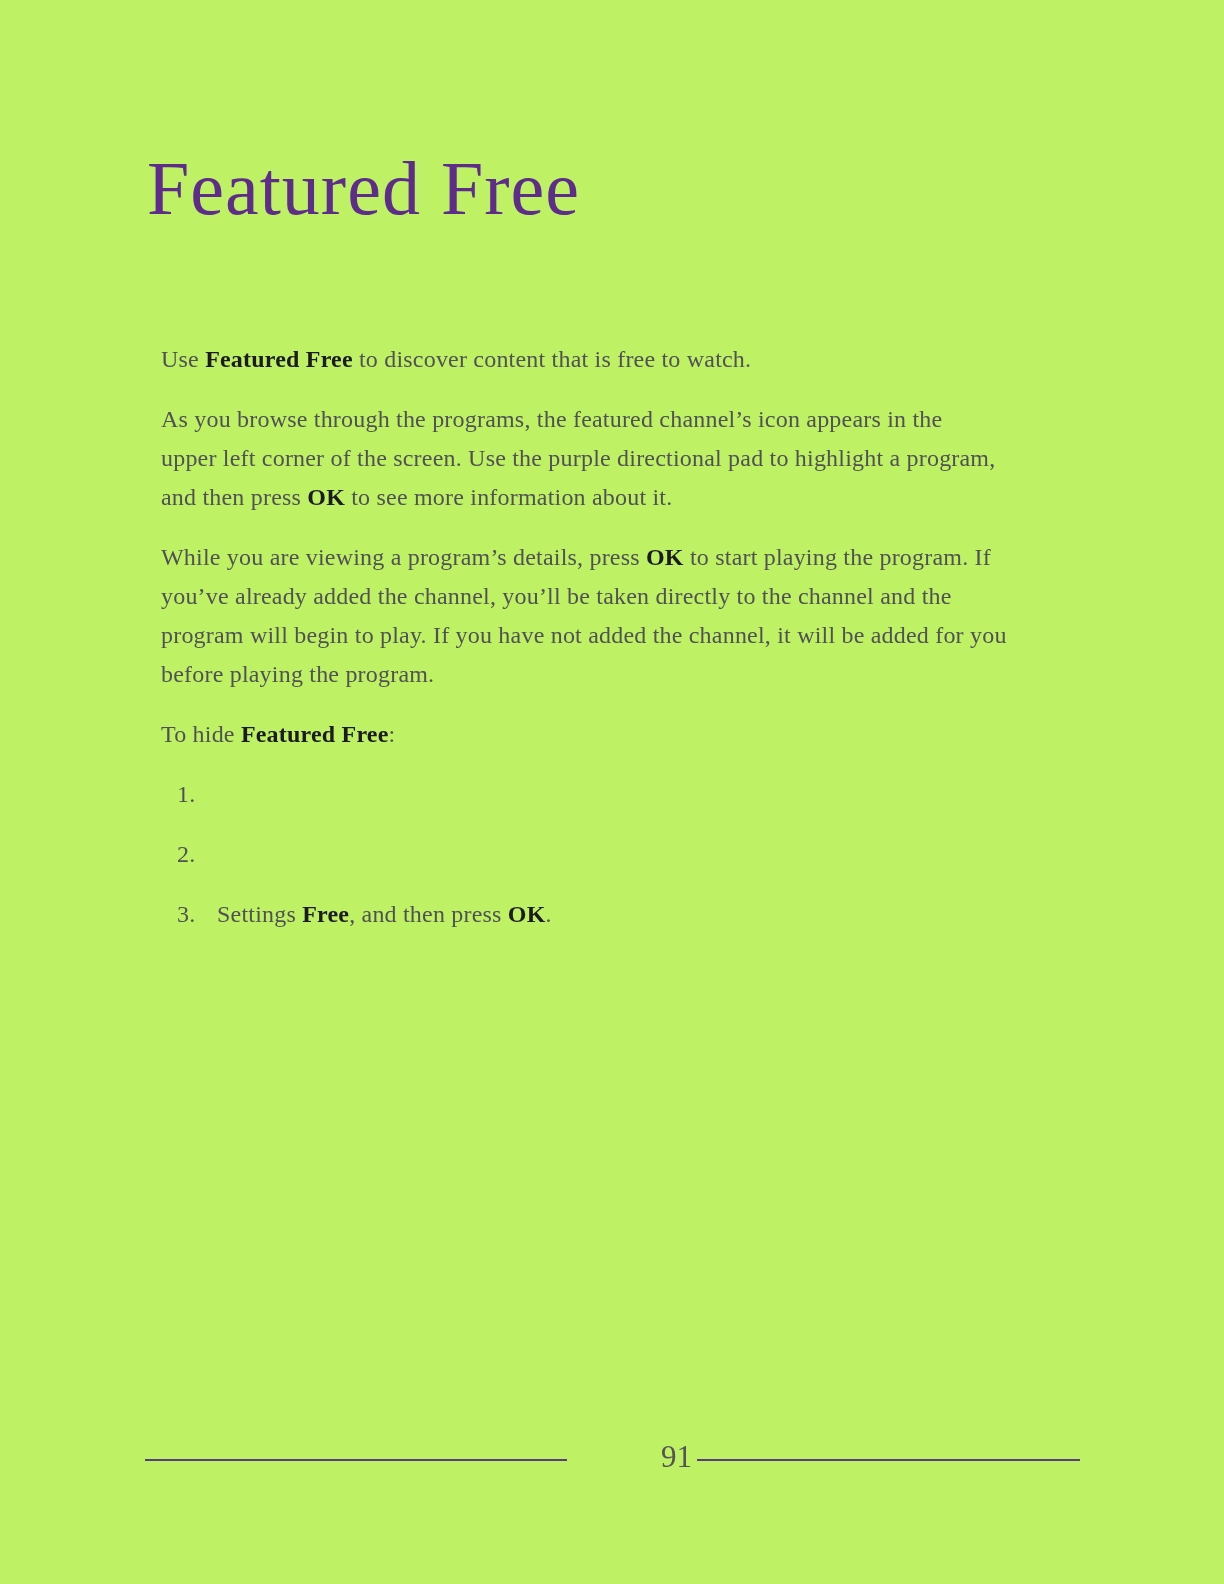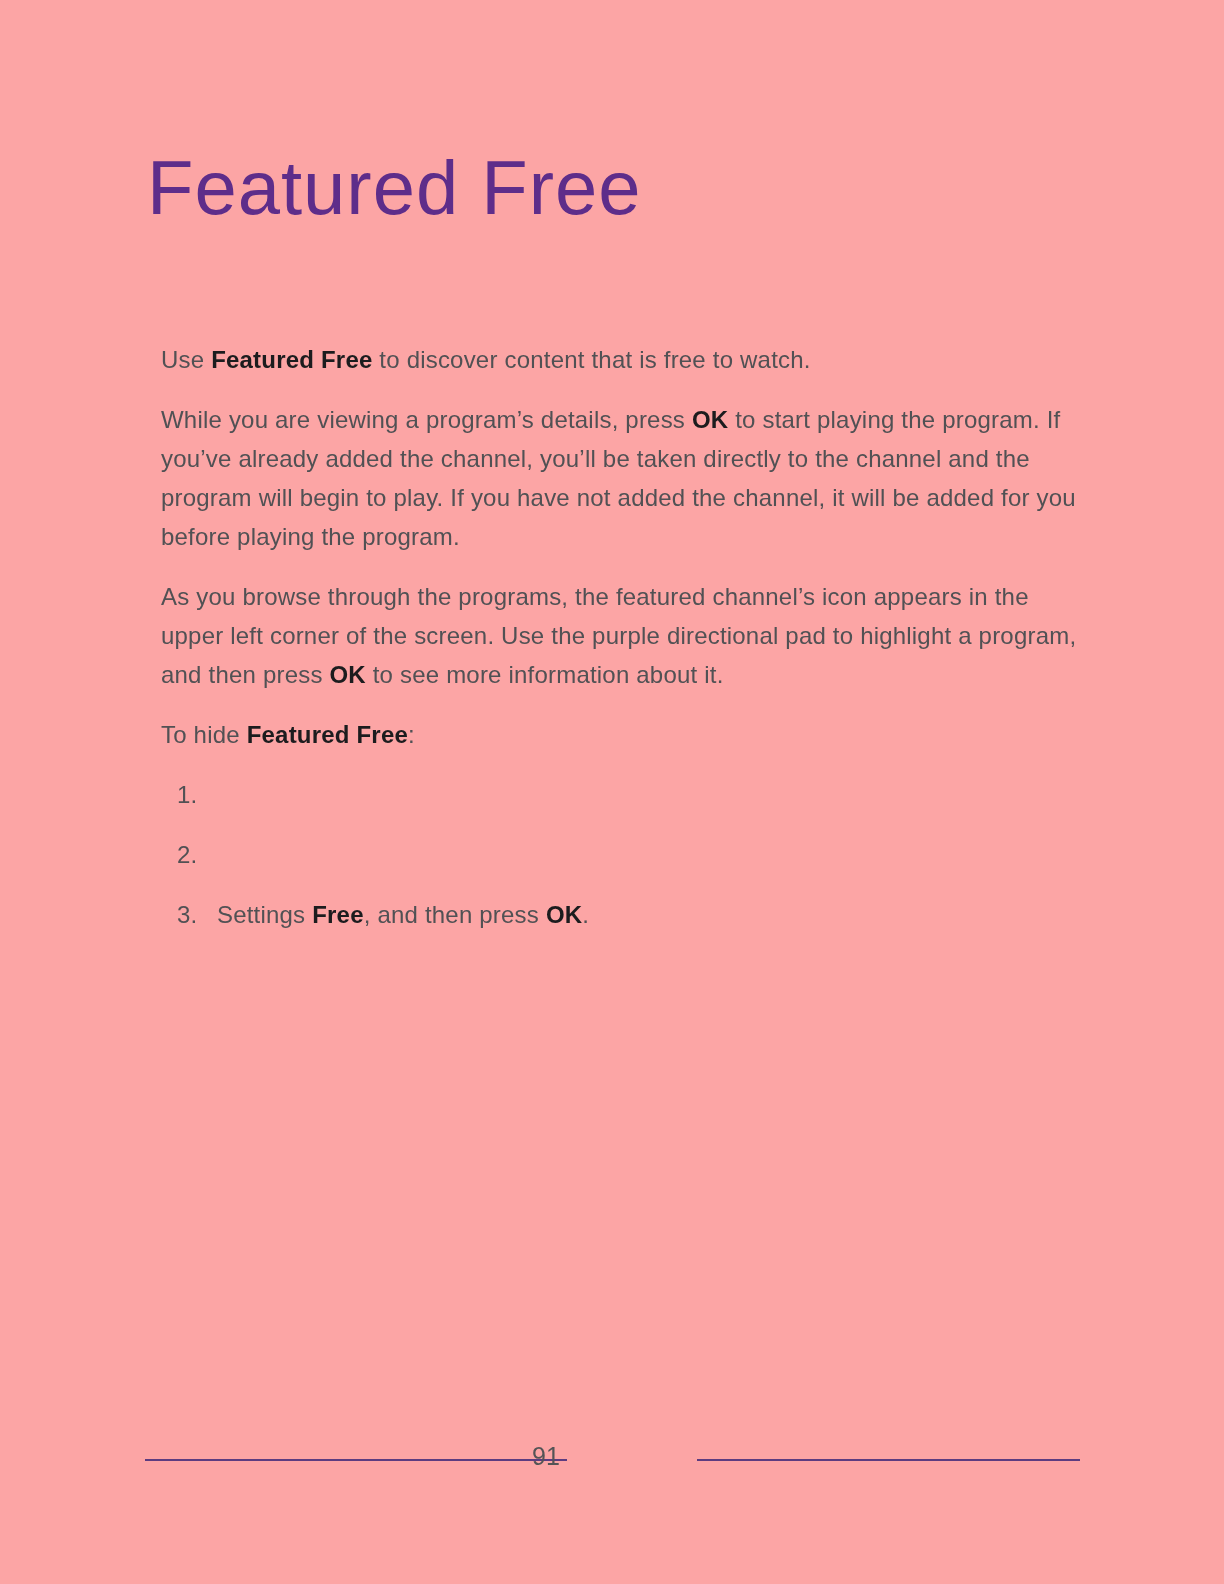--- a/index.html
+++ b/index.html
@@ -4,23 +4,23 @@
 <style>
   html, body {
     margin: 0;
     padding: 0;
     background: #ffffff;
   }
   .page {
     position: relative;
     width: 1224px;
     height: 1584px;
-    background: #fca5a5;
+    background: #bef264;
     overflow: hidden;
-    font-family: Liberation Sans, sans-serif;
+    font-family: Liberation Serif, serif;
     --title-color: #5e2d8a;
     --body-color: #515154;
     --bold-color: #1c1c1e;
     --rule-color: #5c3c80;
     --pagenum-color: #545456;
   }
   .title {
     position: absolute;
     left: 147px;
     top: 150px;
@@ -79,45 +79,45 @@
   .rule-left {
     left: 145px;
     width: 422px;
   }
   .rule-right {
     left: 697px;
     width: 383px;
   }
   .pagenum {
     position: absolute;
-    left: 532px;
+    left: 562px;
     top: 1440px;
     width: 130px;
-    text-align: left;
-    font-size: 25px;
+    text-align: right;
+    font-size: 31px;
     line-height: 33px;
     color: var(--pagenum-color);
   }
 </style>
 </head>
 <body>
 
 <div class="page" style="--title-color: #5e2d8a; --body-color: #515154; --bold-color: #1c1c1e; --rule-color: #5c3c80; --pagenum-color: #545456;">
   <h1 class="title">Featured Free</h1>
 
   <div class="content">
     <div id="paragraphs">
         <div class="para"><span>Use </span><b>Featured Free</b><span> to discover content that is free to watch.</span></div>
+        <div class="para"><span>As you browse through the programs, the featured channel’s icon appears in the
+upper left corner of the screen. Use the purple directional pad to highlight a program,
+and then press </span><b>OK</b><span> to see more information about it.</span></div>
         <div class="para"><span>While you are viewing a program’s details, press </span><b>OK</b><span> to start playing the program. If
 you’ve already added the channel, you’ll be taken directly to the channel and the
 program will begin to play. If you have not added the channel, it will be added for you
 before playing the program.</span></div>
-        <div class="para"><span>As you browse through the programs, the featured channel’s icon appears in the
-upper left corner of the screen. Use the purple directional pad to highlight a program,
-and then press </span><b>OK</b><span> to see more information about it.</span></div>
         <div class="para"><span>To hide </span><b>Featured Free</b><span>:</span></div>
       </div>
     <ol id="steps" class="olist">
         <li class="step">
           <span class="num">1.</span>
         </li>
         <li class="step">
           <span class="num">2.</span>
         </li>
         <li class="step">

